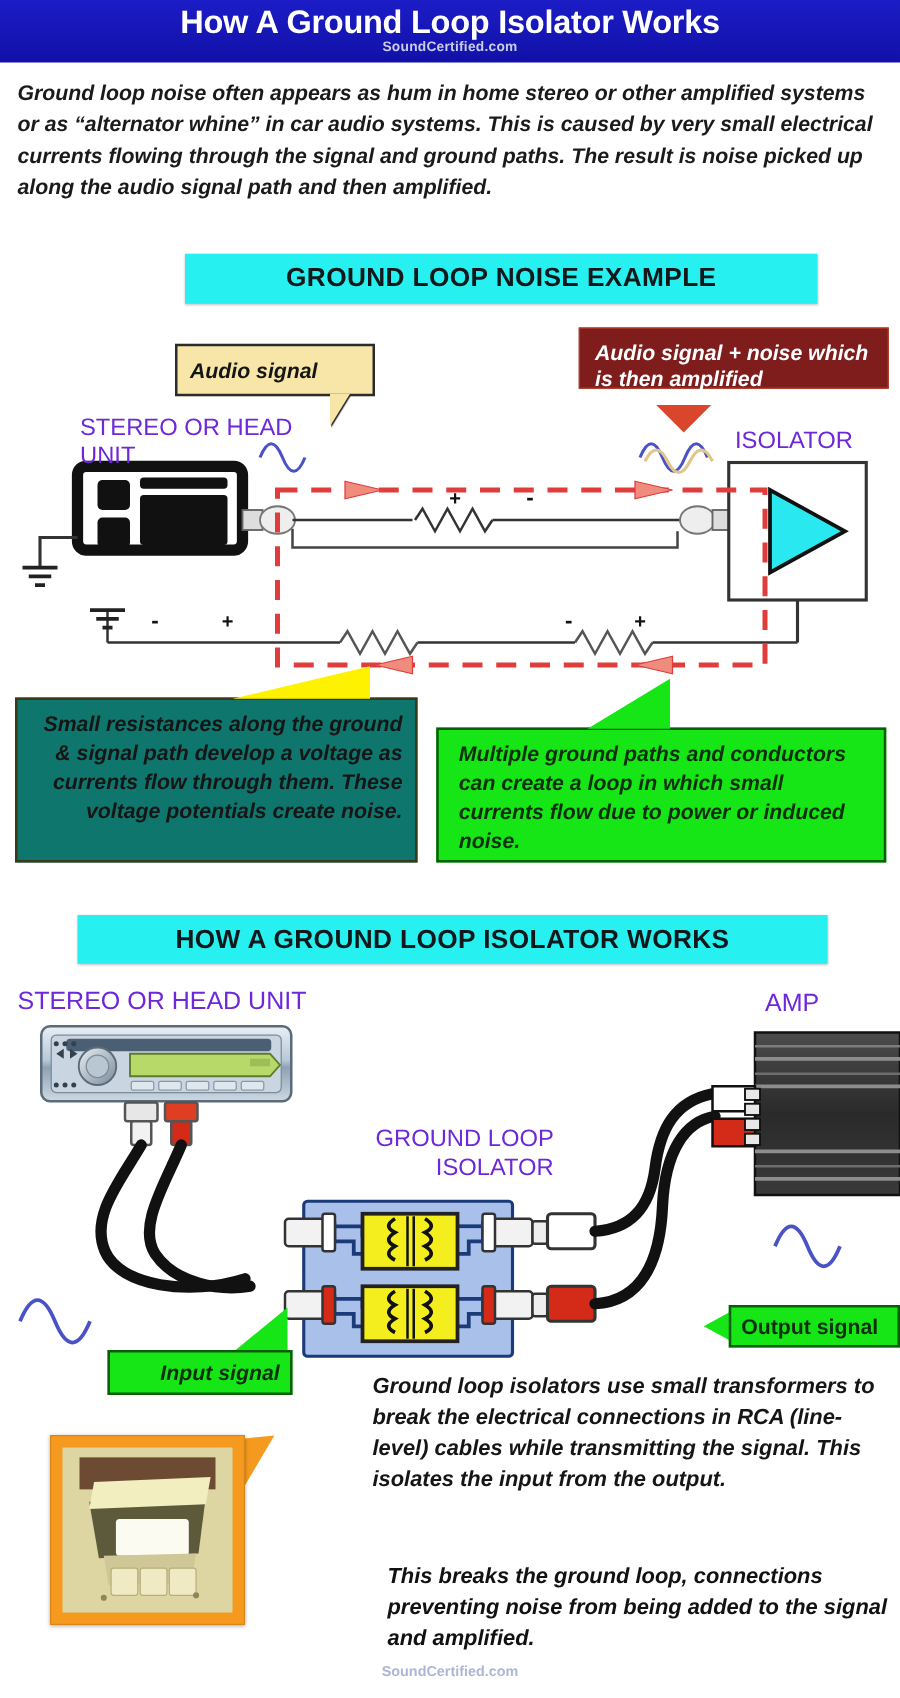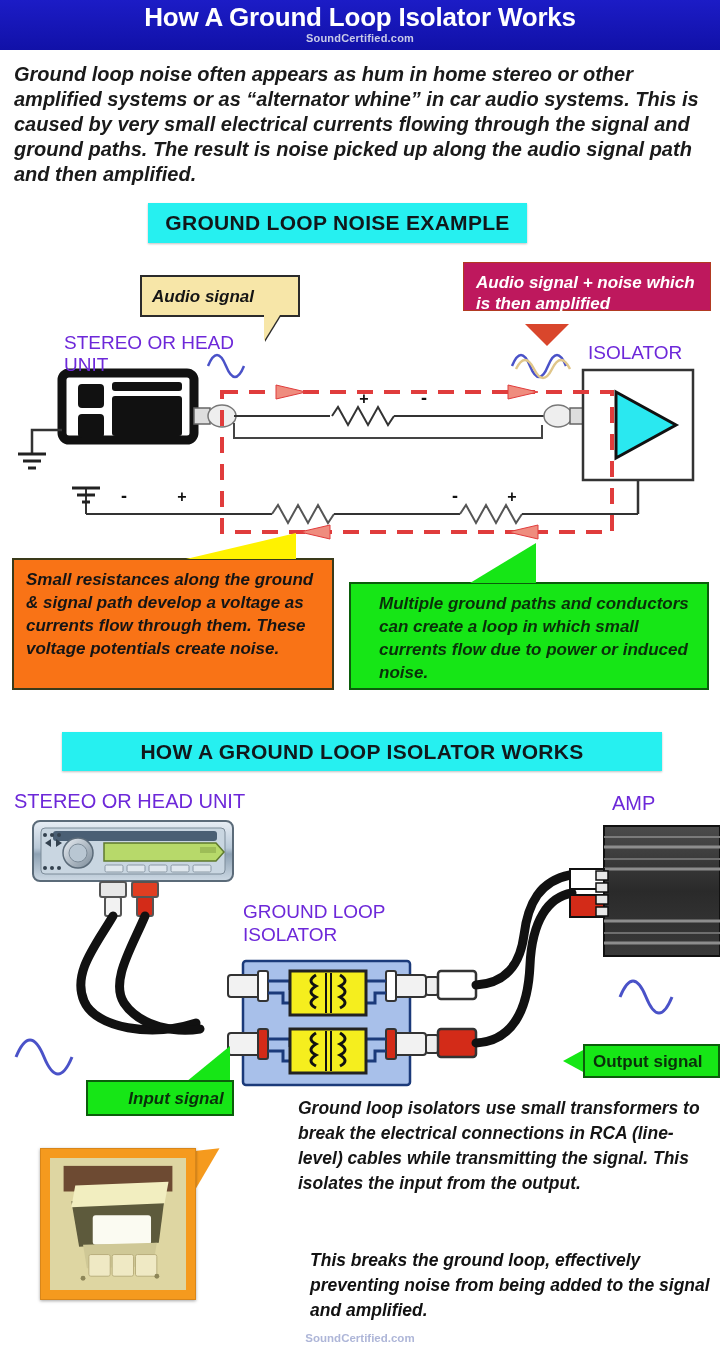--- a/index.html
+++ b/index.html
@@ -26,97 +26,97 @@
   }
   #header-sub{
     position:absolute;left:0;top:32px;width:720px;
     text-align:center;color:#c9cbe8;
     font-size:11px;font-weight:bold;letter-spacing:.2px;
   }
 
   
   #intro{
     left:14px;top:62px;width:692px;
-    font-size:20px;line-height:25px;
+    font-size:17px;line-height:25px;
     font-style:italic;font-weight:bold;color:#1a1a1a;
   }
 
   
   .banner{
     background:#26f0f0;
     text-align:center;
     font-weight:bold;
     color:#11181b;
     letter-spacing:.3px;
     box-shadow:0 1px 2px rgba(0,0,0,.25);
   }
-  #banner1{left:148px;top:203px;width:379px;height:40px;line-height:40px;font-size:21px;}
+  #banner1{left:148px;top:203px;width:506px;height:40px;line-height:40px;font-size:21px;}
   #banner2{left:62px;top:732px;width:600px;height:39px;line-height:39px;font-size:21px;}
 
   
   .callout{box-sizing:border-box;padding-left:32px;}
 
   #cal-audio-signal{
     left:140px;top:275px;width:160px;height:42px;
     background:#f7e6a8;border:2px solid #2b2b2b;
     font-style:italic;font-weight:bold;font-size:17px;
     line-height:40px;padding-left:10px;color:#151515;
   }
   #cal-audio-signal-tail{
     left:264px;top:315px;width:0;height:0;
     border-left:16px solid #f7e6a8;
     border-bottom:26px solid transparent;
     filter:drop-shadow(1px 1px 0 #2b2b2b);
   }
 
   #cal-noise{
     left:463px;top:262px;width:248px;height:49px;
-    background:#be185d;border:1px solid #b23a22;
+    background:#7f1d1d;border:1px solid #b23a22;
     color:#ffffff;font-style:italic;font-weight:bold;font-size:17px;
     line-height:21px;padding:9px 10px 0 12px;
   }
   #cal-noise-tail{
     left:525px;top:324px;width:0;height:0;
     border-left:22px solid transparent;border-right:22px solid transparent;
     border-top:22px solid #d9462c;
   }
 
   #cal-yellow{
     left:12px;top:558px;width:322px;height:132px;
-    background:#f97316;border:2px solid #3a3a1a;
+    background:#0f766e;border:2px solid #3a3a1a;
     font-style:italic;font-weight:bold;font-size:17px;line-height:23px;
-    padding:8px 10px 0 12px;color:#151515;
+    padding:8px 10px 0 12px;color:#151515;text-align:right;
   }
   #cal-yellow-tail{
     left:186px;top:533px;
     width:0;height:0;
     border-right:110px solid #fff200;
     border-top:26px solid transparent;
   }
 
   #cal-green{
     left:349px;top:582px;width:360px;height:108px;
     background:#16e616;border:2px solid #0b5d0b;
     font-style:italic;font-weight:bold;font-size:17px;line-height:23px;
-    padding:8px 10px 0 28px;color:#0a2f0a;
+    padding:8px 10px 0 16px;color:#0a2f0a;
   }
   #cal-green-tail{
     left:470px;top:543px;width:0;height:0;
     border-left:66px solid transparent;
     border-bottom:40px solid #16e616;
   }
   .em2{font-weight:900;}
 
   
   .devlabel{font-weight:normal;color:#6d28d9;}
   #lbl-stereo-top{left:64px;top:332px;width:180px;font-size:19px;line-height:22px;}
   #lbl-amplifier{left:588px;top:342px;font-size:19px;}
   #lbl-stereo-bottom{left:14px;top:790px;font-size:20px;}
   #lbl-amp-bottom{left:612px;top:792px;font-size:20px;}
-  #lbl-isolator{left:243px;top:900px;width:200px;text-align:left;font-size:19px;line-height:23px;}
+  #lbl-isolator{left:243px;top:900px;width:200px;text-align:right;font-size:19px;line-height:23px;}
 
   
   #cal-input{
     left:86px;top:1080px;width:148px;height:36px;
     background:#16e616;border:2px solid #0b5d0b;
     font-style:italic;font-weight:bold;font-size:17px;line-height:34px;
     text-align:center;color:#0a2f0a;
   }
   #cal-input-tail{
     left:186px;top:1046px;width:0;height:0;
@@ -407,15 +407,15 @@
       <rect x="40" y="98" width="22" height="22" rx="2" fill="#efe9c4" stroke="#b8ae7c"></rect>
       <rect x="64" y="98" width="22" height="22" rx="2" fill="#efe9c4" stroke="#b8ae7c"></rect>
       <rect x="88" y="98" width="22" height="22" rx="2" fill="#efe9c4" stroke="#b8ae7c"></rect>
       <circle cx="34" cy="122" r="2.5" fill="#8d8658"></circle>
       <circle cx="110" cy="120" r="2.5" fill="#8d8658"></circle>
     </svg>
   </div>
 </div>
 
 <div class="abs" id="body1">Ground loop isolators use small transformers to break the electrical connections in RCA (line-level) cables while transmitting the signal. This isolates the input from the output.</div>
-<div class="abs" id="body2">This breaks the ground loop, effectively preventing noise from being added to the signal and amplified.</div>
+<div class="abs" id="body2">This breaks the ground loop, connections preventing noise from being added to the signal and amplified.</div>
 
 <div class="abs" id="footer">SoundCertified.com</div>
 
 </body></html>

